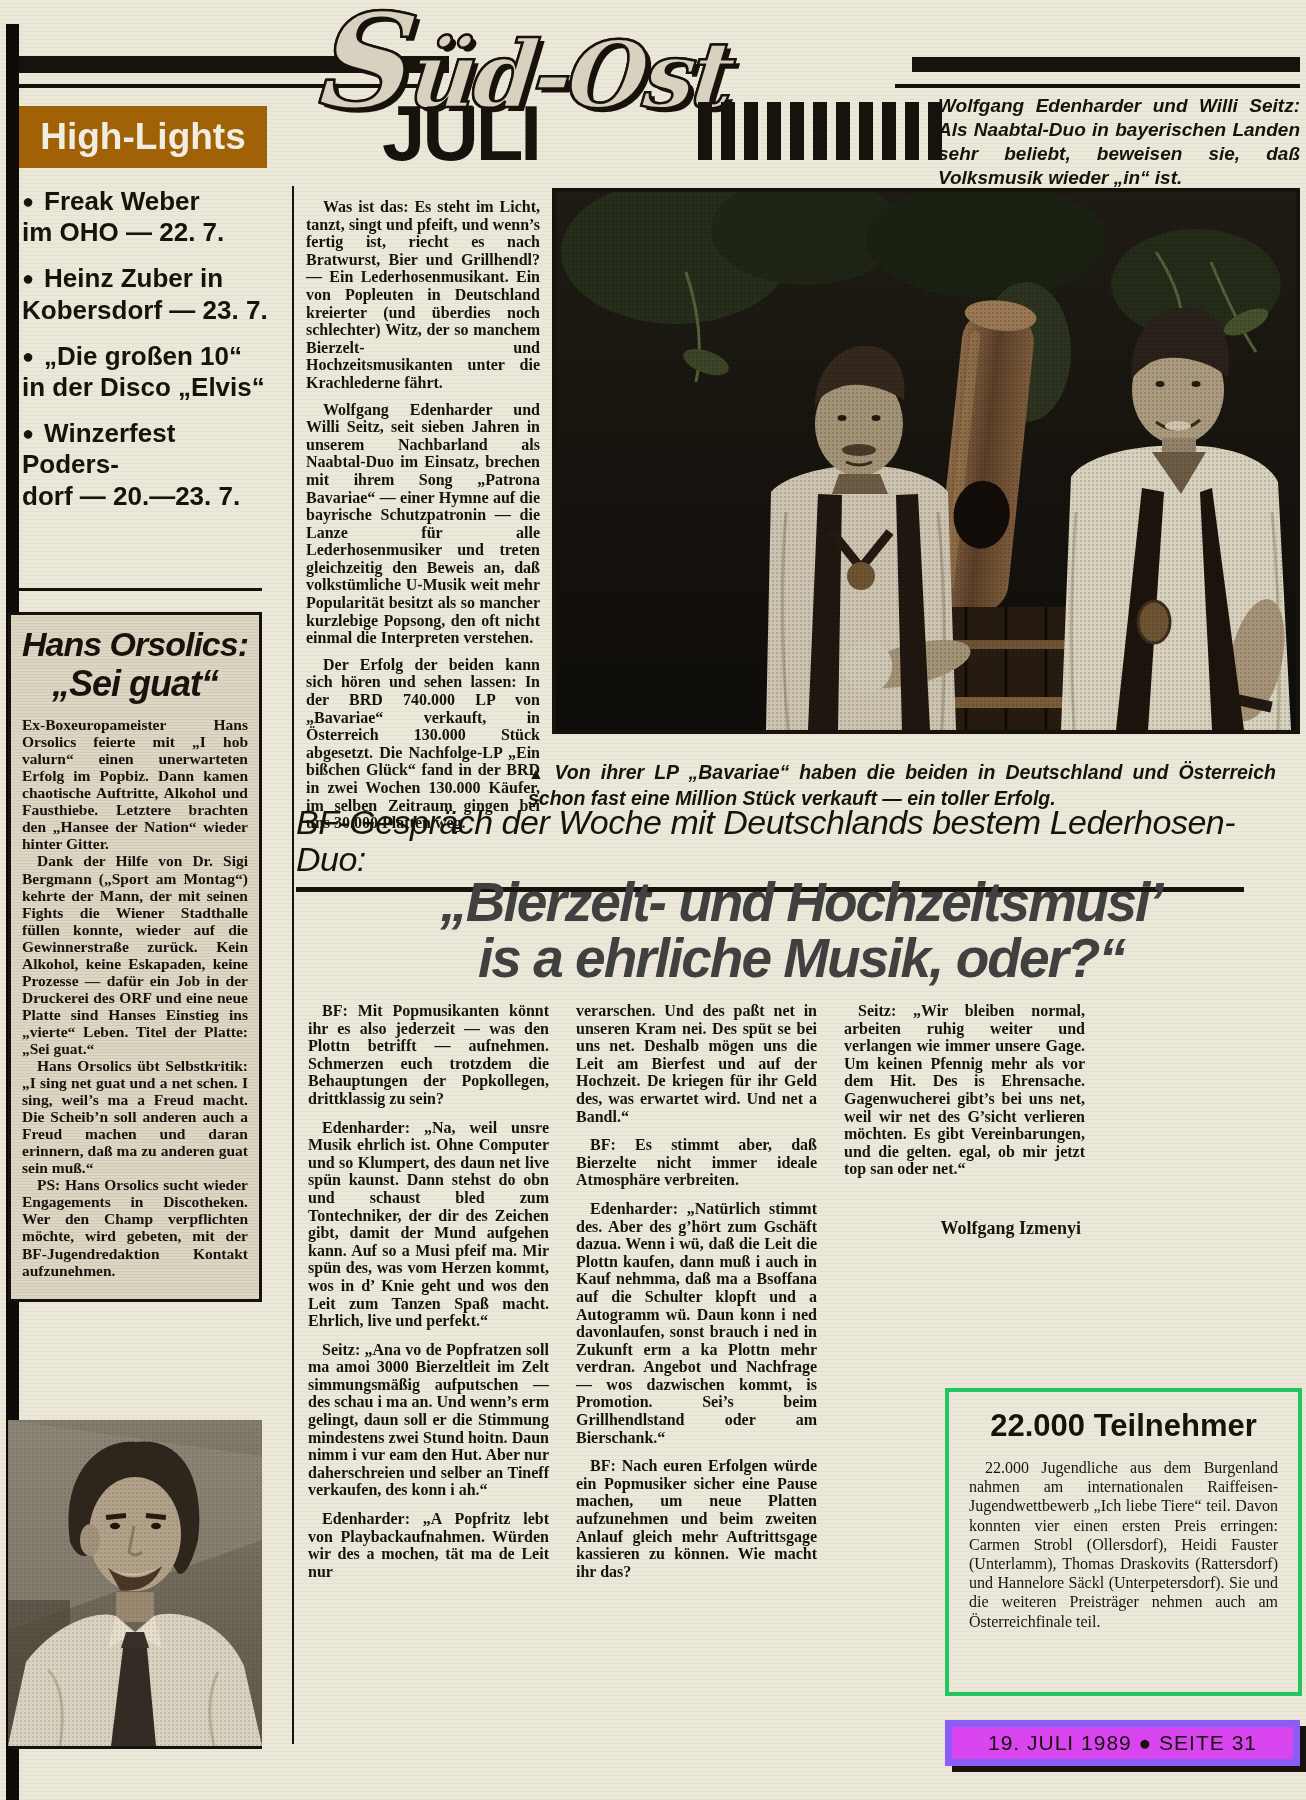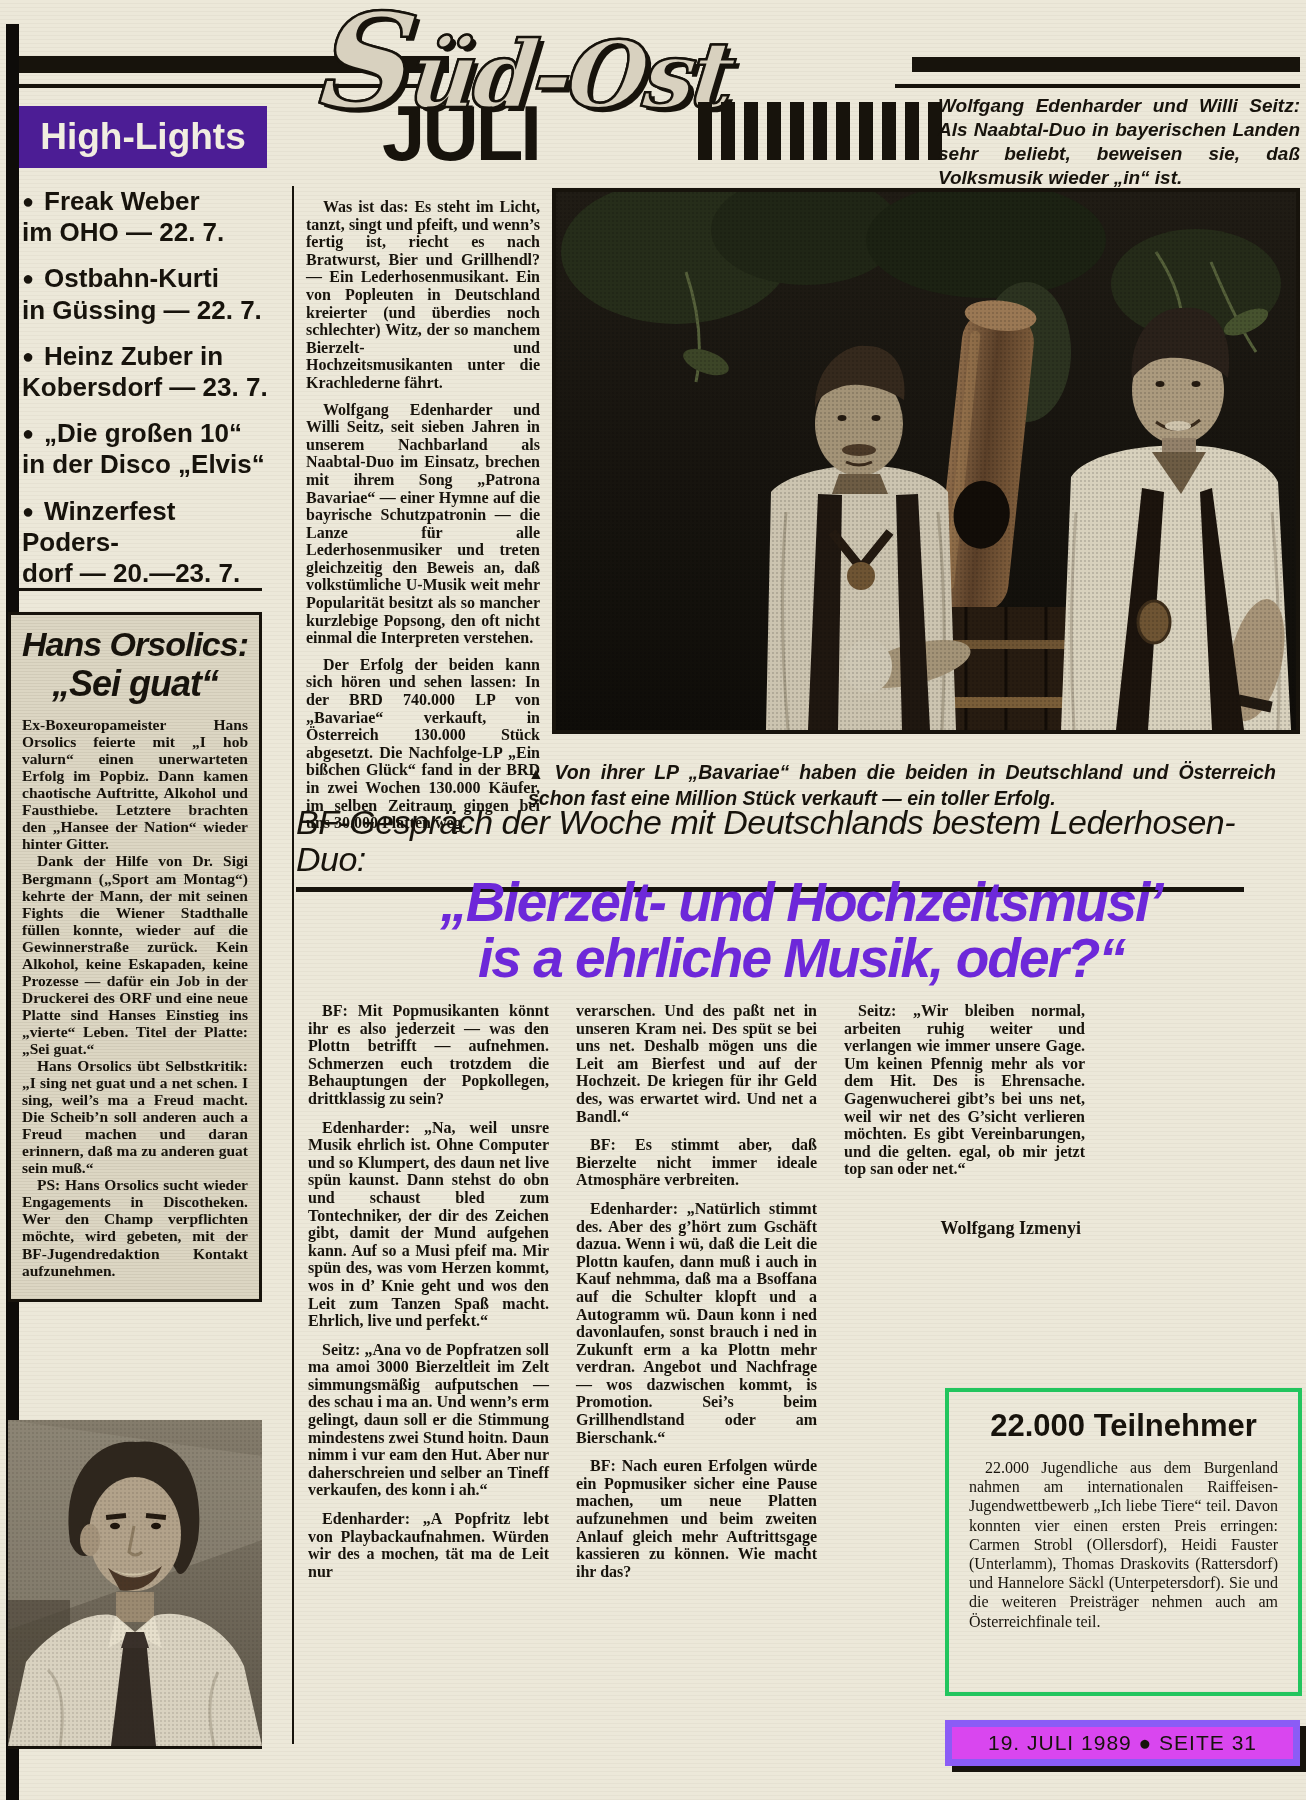--- a/index.html
+++ b/index.html
@@ -38,21 +38,21 @@
   .logo-bars i{display:block;width:14px;height:58px;background:#17130c;}
   
   .top-caption{
     left:938px;top:94px;width:362px;
     font-family:"Liberation Sans",sans-serif;font-weight:bold;font-style:italic;
     font-size:19px;line-height:1.26;text-align:justify;
   }
   .top-caption .arr{position:absolute;right:0;bottom:-24px;font-style:normal;font-size:17px;}
   
   .hl-band{
-    left:19px;top:106px;width:248px;height:62px;background:#4c1d95;
+    left:19px;top:106px;width:248px;height:62px;background:#a16207;
     display:flex;align-items:center;justify-content:center;
   }
   .hl-band span{
     font-family:"Liberation Sans",sans-serif;font-weight:800;
     font-size:37px;color:#f1ede0;letter-spacing:0px;
   }
   .hl-list{left:22px;top:186px;width:246px;list-style:none;margin:0;padding:0;
     font-family:"Liberation Sans",sans-serif;font-weight:bold;font-size:26px;line-height:1.2;}
   .hl-list li{margin-bottom:15px;}
   .hl-list .blt{font-size:20px;vertical-align:2px;margin-right:10px;}
@@ -97,21 +97,21 @@
   
   .kicker{left:296px;top:804px;width:1008px;}
   .kicker span{
     font-family:"Liberation Sans",sans-serif;font-weight:normal;font-style:italic;
     font-size:34px;letter-spacing:-0.5px;line-height:1.1;
   }
   .kicker-rule{margin-top:8px;width:948px;height:5px;background:#17130c;}
   .headline{
     left:296px;top:874px;width:1010px;margin:0;text-align:center;
     font-family:"Liberation Sans",sans-serif;font-style:italic;font-weight:900;
-    font-size:55px;line-height:1.02;letter-spacing:-2px;color:#6d28d9;
+    font-size:55px;line-height:1.02;letter-spacing:-2px;color:#404040;
   }
   
   .interview{left:308px;top:1002px;width:778px;display:flex;gap:27px;}
   .interview .col{width:241px;}
   .interview p{margin:0 0 11px 0;font-size:16px;line-height:1.1;font-weight:bold;text-align:justify;text-indent:14px;}
   .interview p.noind{text-indent:0;}
   .interview .spk{font-weight:bold;}
   .interview .spk:empty{display:none;}
   .byline{margin-top:40px;text-align:right;font-size:18px;font-weight:bold;padding-right:4px;}
   
@@ -165,24 +165,20 @@
   <span class="arr">▼</span>
 </div>
 
 <div class="abs hl-band">
   <span>High-Lights</span>
 </div>
 <ul class="abs hl-list">
   <li>
     <div><span class="blt">●</span><span>Freak Weber</span></div>
     <div>im OHO — 22. 7.</div>
-  </li>
-  <li>
-    <div><span class="blt">●</span><span>Ostbahn-Kurti</span></div>
-    <div>in Güssing — 22. 7.</div>
   </li>
   <li>
     <div><span class="blt">●</span><span>Heinz Zuber in</span></div>
     <div>Kobersdorf — 23. 7.</div>
   </li>
   <li>
     <div><span class="blt">●</span><span>„Die großen 10“</span></div>
     <div>in der Disco „Elvis“</div>
   </li>
   <li>

